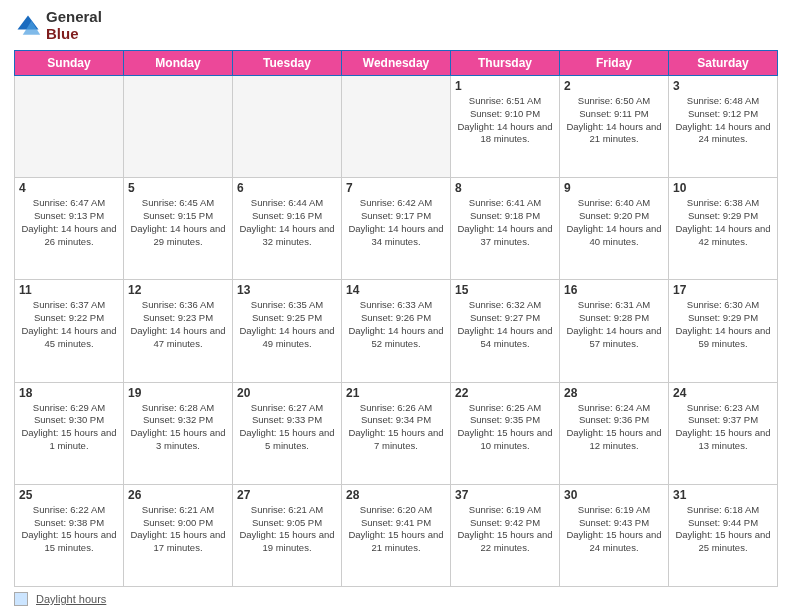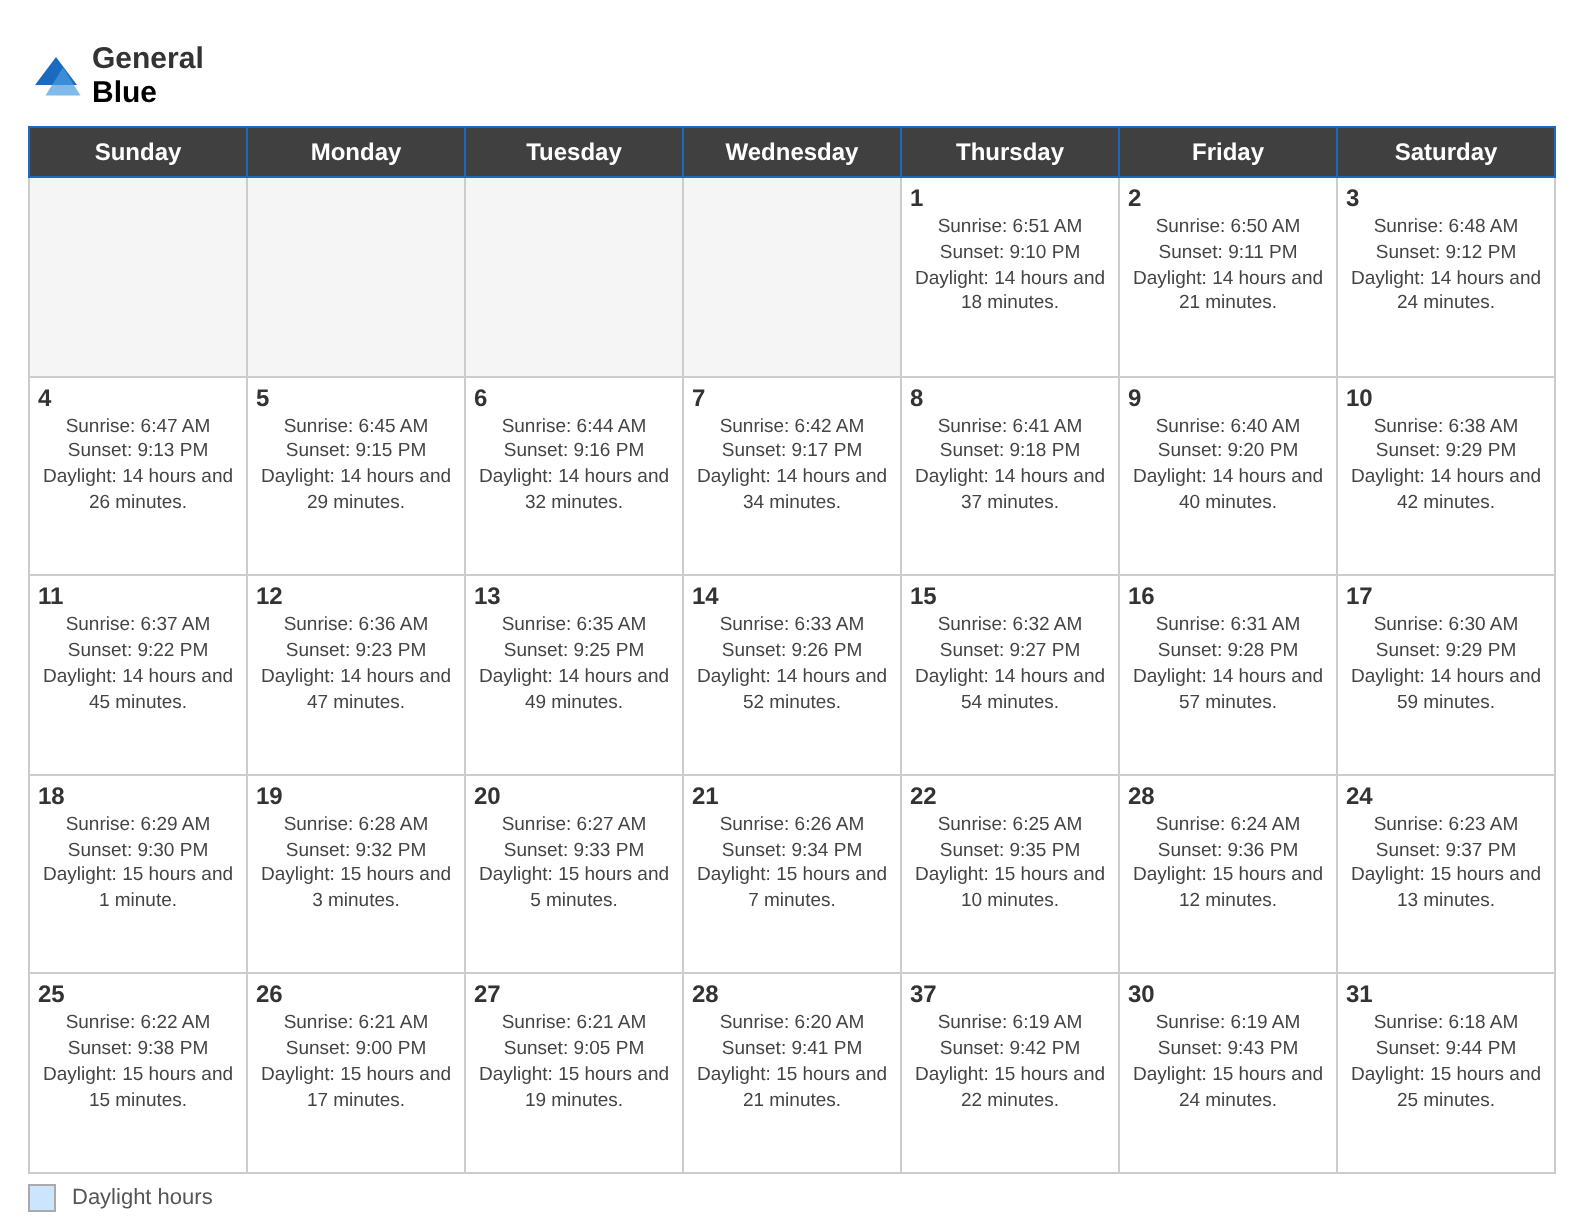--- a/index.html
+++ b/index.html
@@ -8,21 +8,21 @@
       height: 612px;
       font-family: Arial, sans-serif;
       background: #fff;
       overflow: hidden;
     }
     .page {
       width: 792px;
       height: 612px;
       display: flex;
       flex-direction: column;
-      padding: 22px 14px 6px 14px;
+      padding: 9px 14px 6px 14px;
     }
     .header {
       display: flex;
       justify-content: space-between;
       align-items: flex-start;
       margin-bottom: 8px;
     }
     .logo {
       display: flex;
       align-items: center;
@@ -34,21 +34,21 @@
       line-height: 1.1;
     }
     .logo-general {
       font-size: 15px;
       font-weight: bold;
       color: #333;
     }
     .logo-blue {
       font-size: 15px;
       font-weight: bold;
-      color: #000000;
+      color: #7f1d1d;
     }
     .logo-icon {
       width: 28px;
       height: 28px;
     }
     .title-block {
       text-align: right;
     }
     .title-month {
       font-size: 32px;
@@ -61,21 +61,21 @@
       color: #555;
     }
     .calendar {
       flex: 1;
       border: 1px solid #ccc;
       border-collapse: collapse;
       width: 100%;
       table-layout: fixed;
     }
     .calendar th {
-      background: #404040;
+      background: #ec4899;
       color: #fff;
       font-size: 12px;
       font-weight: bold;
       padding: 5px 4px;
       text-align: center;
       border: 1px solid #1a6bbf;
     }
     .calendar td {
       border: 1px solid #ccc;
       vertical-align: top;
@@ -101,20 +101,21 @@
       line-height: 1.35;
       text-align: center;
     }
     .footer {
       margin-top: 5px;
       display: flex;
       align-items: center;
       gap: 8px;
       font-size: 11px;
       color: #555;
+      text-decoration: underline;
     }
     .legend-box {
       width: 14px;
       height: 14px;
       background: #cce5ff;
       border: 1px solid #aaa;
       display: inline-block;
     }
   </style>
 </head>

